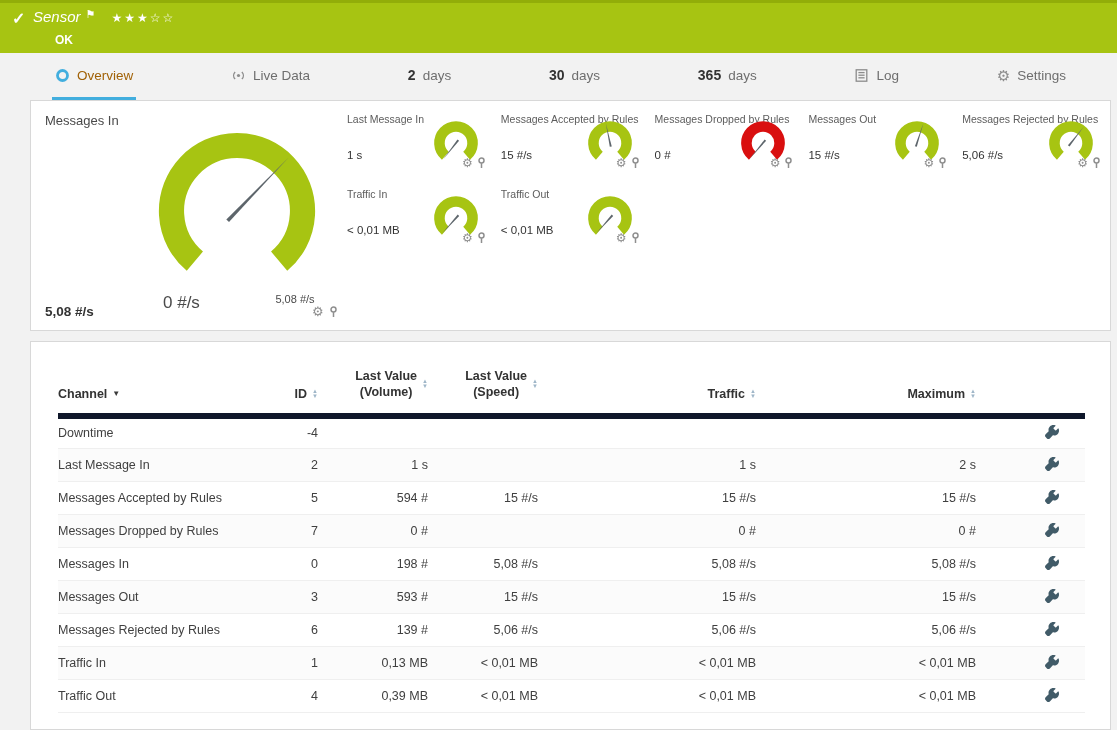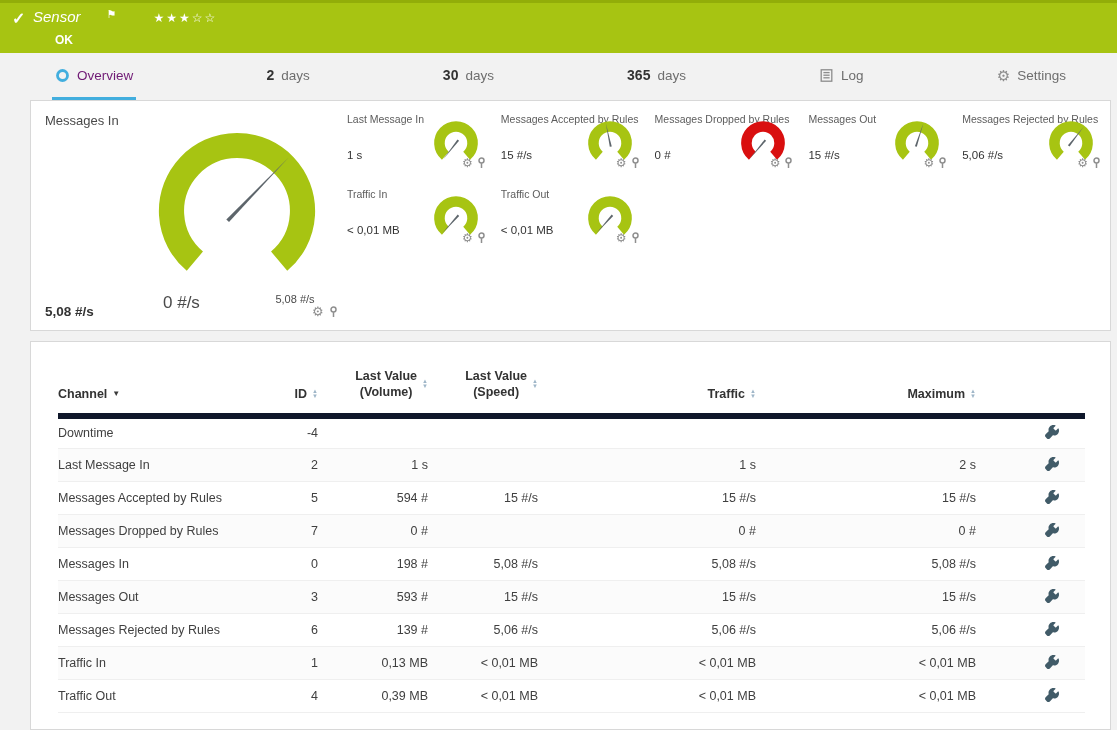--- a/index.html
+++ b/index.html
@@ -9,32 +9,32 @@
     --accent-blue:#42aede;
   }
   *{box-sizing:border-box;margin:0;padding:0;}
   html,body{width:1117px;height:730px;}
   body{font-family:"Liberation Sans",sans-serif;background:#f2f2f2;}
   .page{position:relative;width:1117px;height:730px;overflow:hidden;background:#f2f2f2;}
 
   
   .topbar{position:absolute;top:0;left:0;right:0;height:53px;background:var(--green);border-top:3px solid var(--green-dark);color:#fff;}
   .chk{position:absolute;left:12px;top:6px;font-size:16px;font-weight:bold;}
-  .head-line1{position:absolute;left:33px;top:5px;display:flex;align-items:baseline;gap:21px;}
+  .head-line1{position:absolute;left:33px;top:5px;display:flex;align-items:baseline;}
   .kind{font-style:italic;font-size:15px;}
   .sensor-title{font-weight:bold;font-size:17px;margin-left:8px;letter-spacing:.2px;}
   .flag{font-size:11px;margin-left:5px;align-self:flex-start;cursor:pointer;}
   .stars{font-size:12px;margin-left:16px;letter-spacing:2px;cursor:pointer;}
   .status-ok{position:absolute;left:55px;top:30px;font-weight:bold;font-size:12px;}
 
   
   .tabs{position:absolute;top:53px;left:0;right:0;height:47px;display:flex;justify-content:space-between;padding:0 48px 0 52px;}
   .tab{display:flex;align-items:center;gap:7px;height:100%;border-bottom:3px solid transparent;color:#6e6e6e;font-size:13.5px;cursor:pointer;padding:0 3px;}
   .tab[data-active="true"]{border-bottom-color:var(--accent-blue);}
-  .tab[data-active="true"] .tab-label{color:#701a75;}
+  .tab[data-active="true"] .tab-label{color:#a16207;}
   .tab-icon{display:none;line-height:0;color:#8c8c8c;}
   .tab[data-active="true"] .tab-icon{color:var(--accent-blue);}
   .tab[data-icon="overview"] .icon-overview{display:inline-block;}
   .tab[data-icon="live"] .icon-live{display:inline-block;}
   .tab[data-icon="historic"] .icon-historic{display:inline-block;}
   .tab[data-icon="log"] .icon-log{display:inline-block;}
   .tab[data-icon="settings"] .icon-settings{display:inline-block;font-size:15px;line-height:15px;}
   .tab-num{font-weight:bold;color:#333;font-size:14px;}
   .tab-num:empty{display:none;}
 
@@ -103,20 +103,32 @@
   <nav class="tabs">
 
       <div class="tab" data-icon="overview" data-active="true">
         <span class="tab-icon icon-overview"><svg width="15" height="15" viewBox="0 0 15 15">
             <circle cx="7.5" cy="7.5" r="5" fill="none" stroke="currentColor" stroke-width="2.8"></circle>
           </svg></span>
 
         <span class="tab-label">Overview</span>
       </div>
 
+      <div class="tab" data-icon="live" data-active="false">
+
+        <span class="tab-icon icon-live"><svg width="15" height="15" viewBox="0 0 15 15">
+            <g fill="none" stroke="currentColor" stroke-width="1.4">
+              <path d="M4.1 3.9a5.2 5.2 0 0 0 0 7.2"></path>
+              <path d="M10.9 3.9a5.2 5.2 0 0 1 0 7.2"></path>
+            </g>
+            <circle cx="7.5" cy="7.5" r="1.6" fill="currentColor"></circle>
+          </svg></span>
+
+        <span class="tab-label">Live Data</span>
+      </div>
 
       <div class="tab" data-icon="" data-active="false">
 
         <span class="tab-num">2</span>
         <span class="tab-label">days</span>
       </div>
 
       <div class="tab" data-icon="" data-active="false">
 
         <span class="tab-num">30</span>

